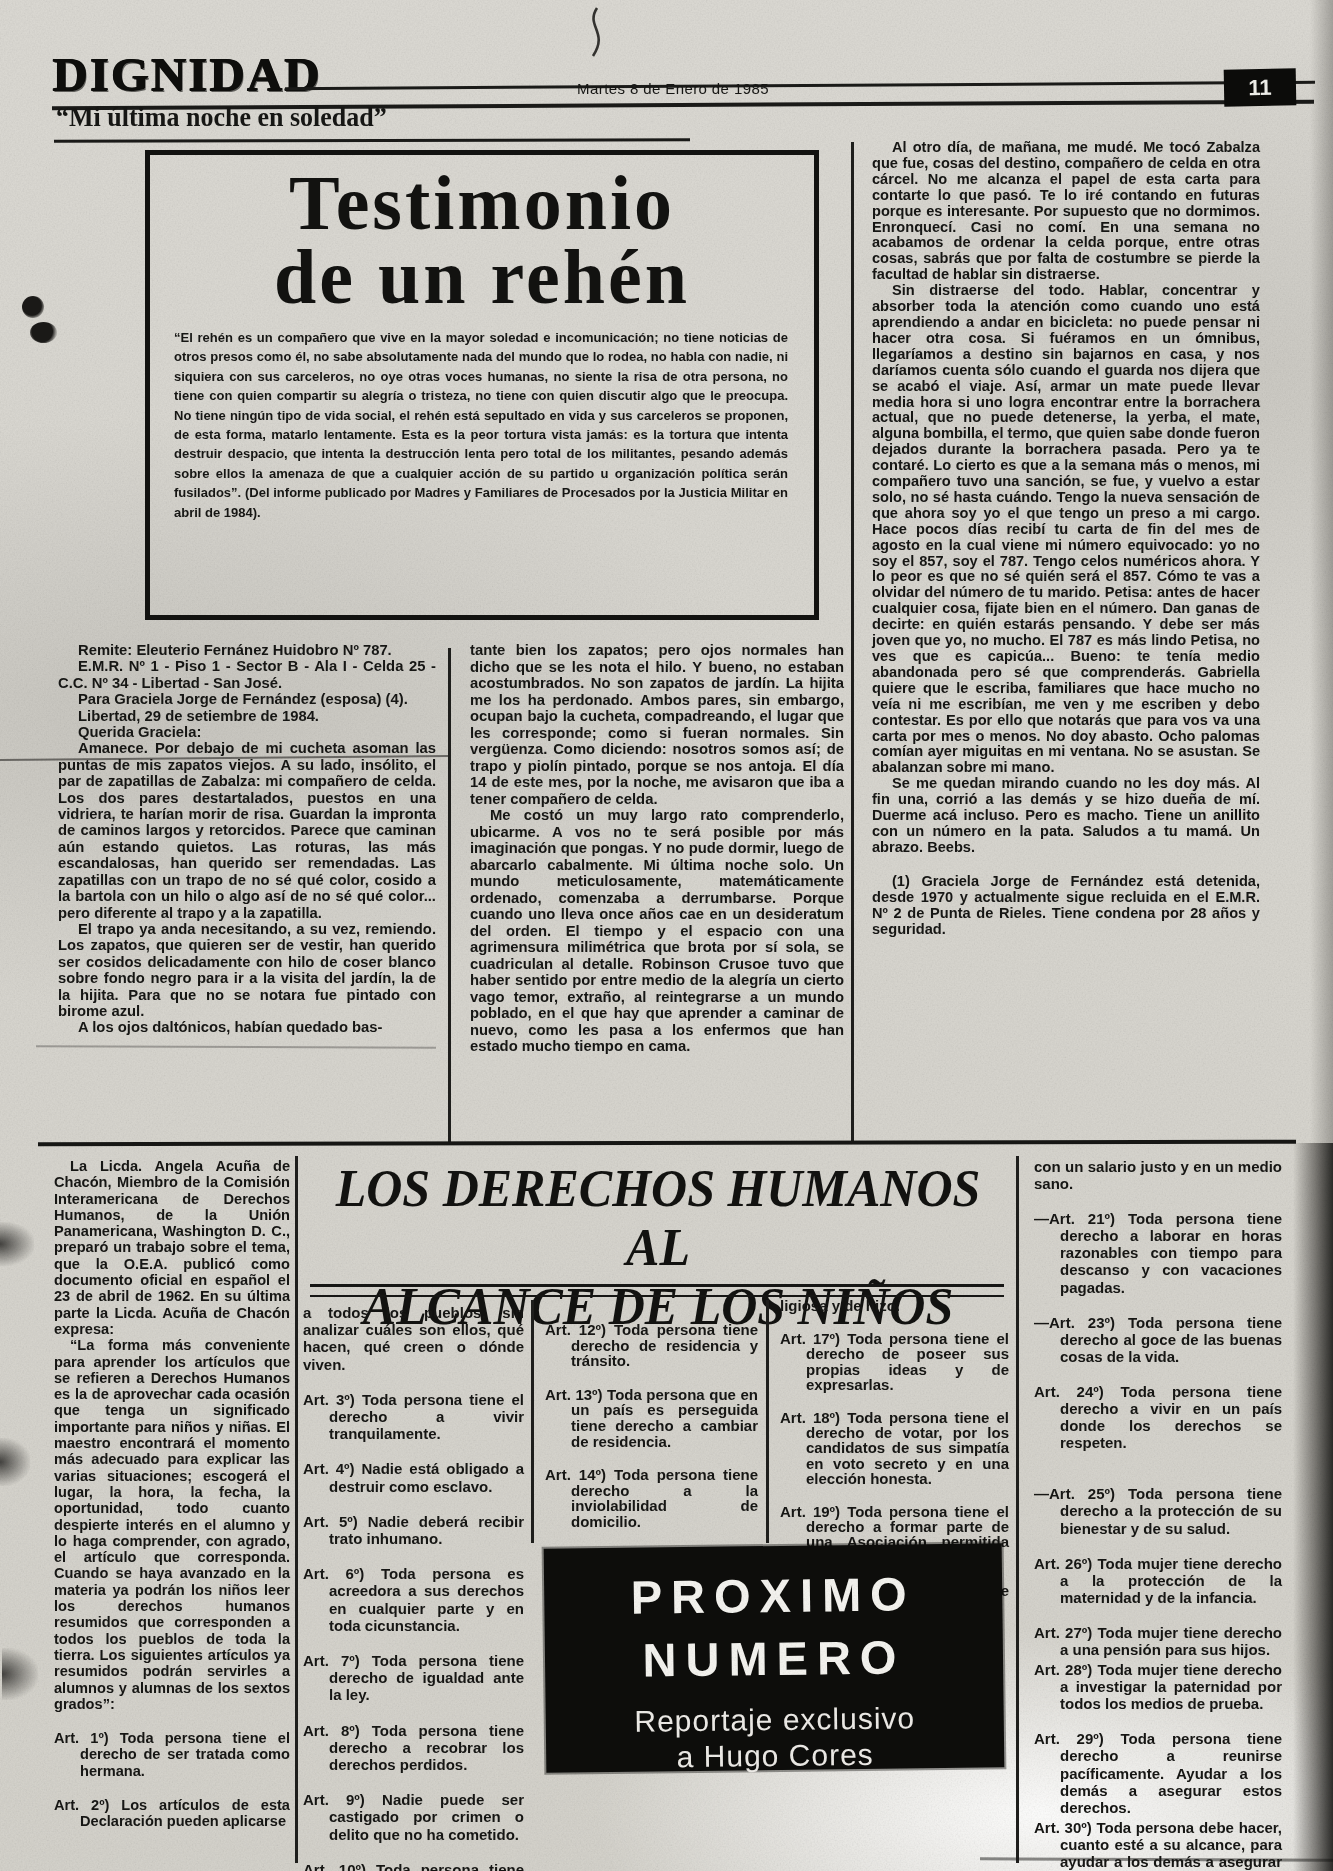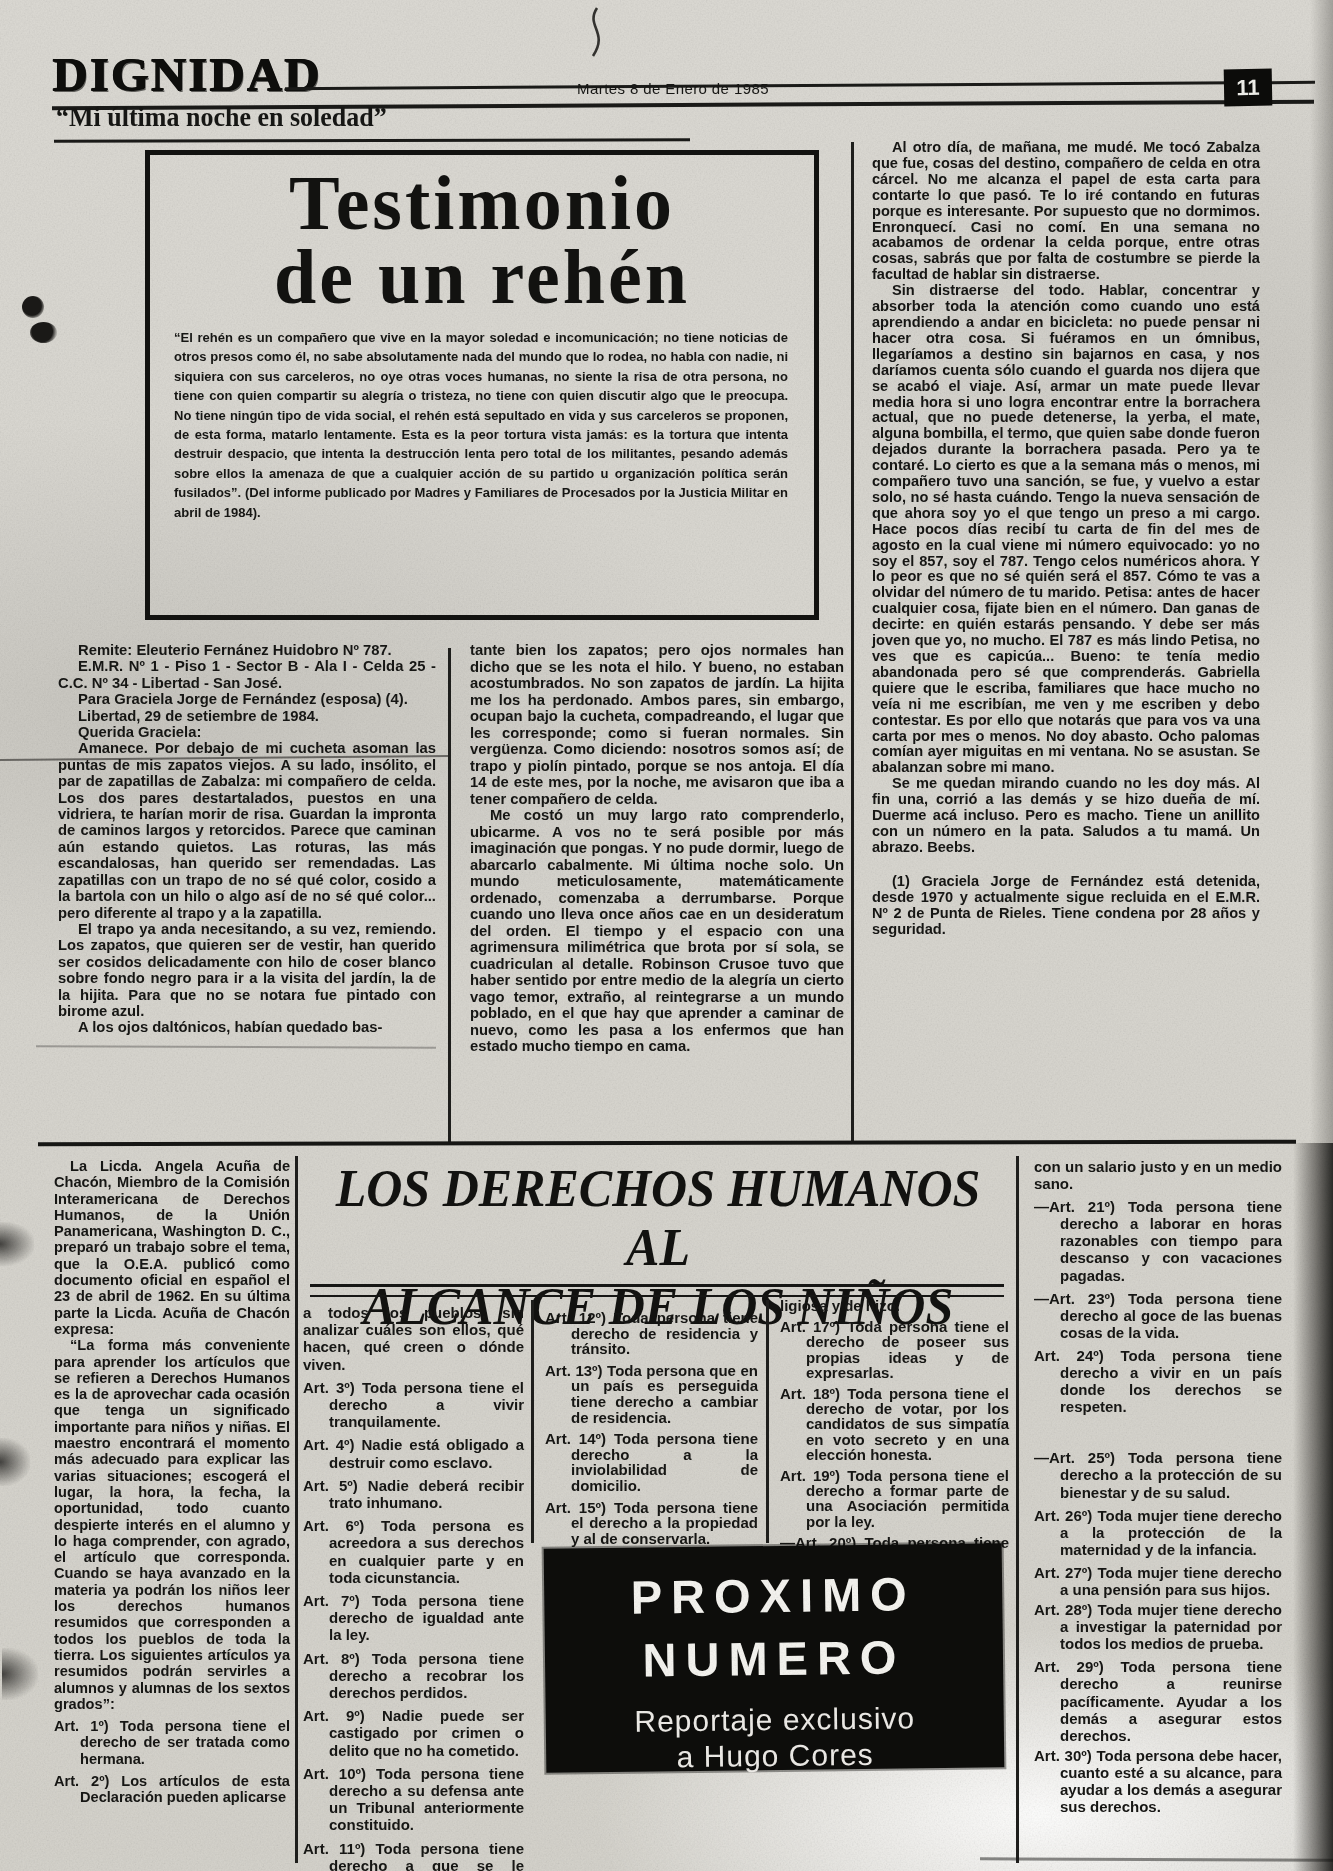--- a/index.html
+++ b/index.html
@@ -15,21 +15,21 @@
   .abs{position:absolute;}
   .rule{background:#1a1a18;}
   .vrule{background:#1e1e1c;width:3px;}
   
   .masthead{
     left:52px;top:46px;font-family:"Liberation Serif",serif;font-weight:bold;
     font-size:49px;letter-spacing:2px;transform:scaleY(.96);color:#0e0e0c;
     text-shadow:1px 0 0 #0e0e0c,0 1px 0 #0e0e0c,1.5px 1.5px 0 rgba(14,14,12,.6);
   }
   .date{left:533px;top:80px;width:280px;text-align:center;font-weight:normal;font-size:15px;letter-spacing:.4px;}
-  .pagenum{left:1224px;top:69px;width:48px;height:37px;background:#0c0c0a;color:#efefea;
+  .pagenum{left:1224px;top:69px;width:72px;height:37px;background:#0c0c0a;color:#efefea;
     display:flex;align-items:center;justify-content:center;font-weight:bold;font-size:22px;transform:rotate(-1deg);}
   .kicker{left:56px;top:102px;font-family:"Liberation Serif",serif;font-weight:bold;font-size:26px;transform:scaleY(1.05);transform-origin:left top;}
   
   .qbox{left:145px;top:150px;width:664px;height:460px;border:5px solid #121210;}
   .qtitle{font-family:"Liberation Serif",serif;font-weight:bold;text-align:center;
     font-size:76px;line-height:.98;letter-spacing:3px;transform:scaleY(1.04);margin-top:10px;color:#121210;}
   .quote{margin:14px 26px 0 24px;font-size:13px;line-height:19.4px;font-weight:bold;text-align:justify;}
   
   .letter p{margin:0;text-indent:20px;text-align:justify;font-weight:bold;}
   .letter p.cont{text-indent:0;}
@@ -37,21 +37,21 @@
   .col2{left:470px;top:642px;width:374px;font-size:14.8px;line-height:16.5px;}
   .col2 p.gap{}
   .col3{left:872px;top:140px;width:388px;font-size:14.6px;line-height:15.9px;}
   .col3 p.foot{margin-top:18px;}
   
   .divider{left:38px;top:1141px;width:1258px;height:4px;background:#161614;transform:rotate(-.12deg);}
   
   .rights p{margin:0;text-align:justify;font-weight:bold;}
   .introcol{left:54px;top:1158px;width:236px;font-size:14.6px;line-height:16.3px;}
   .introcol p{text-indent:16px;}
-  .rights .art{padding-left:26px;text-indent:-26px;margin-top:6px;}
+  .rights .art{padding-left:26px;text-indent:-26px;margin-top:18px;}
   .headline{left:300px;top:1158px;width:716px;text-align:center;font-family:"Liberation Serif",serif;
     font-style:italic;font-weight:bold;font-size:50px;line-height:56px;transform:scaleY(1.06);transform-origin:center top;color:#121210;}
   .hl-rule{left:310px;top:1284px;width:694px;height:8px;border-top:3.5px solid #161614;border-bottom:2px solid #161614;}
   .colA{left:303px;top:1304px;width:221px;font-size:15px;line-height:17.2px;}
   .colB{left:545px;top:1304px;width:213px;font-size:15px;line-height:15.6px;}
   .colC{left:780px;top:1298px;width:229px;font-size:15px;line-height:15.2px;}
   .colD{left:1034px;top:1158px;width:248px;font-size:15px;line-height:17.1px;}
   .colD .sp{margin-top:34px;}
   .colD .sp2{margin-top:3px;}
   

